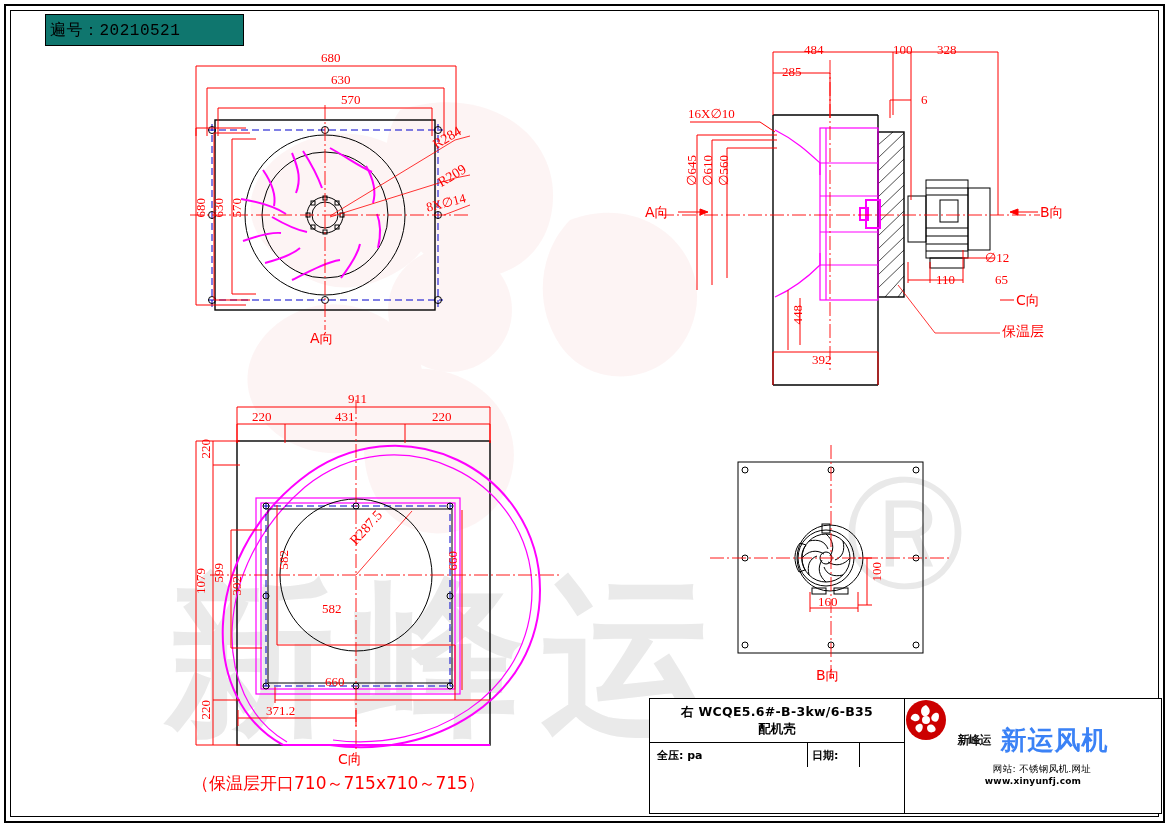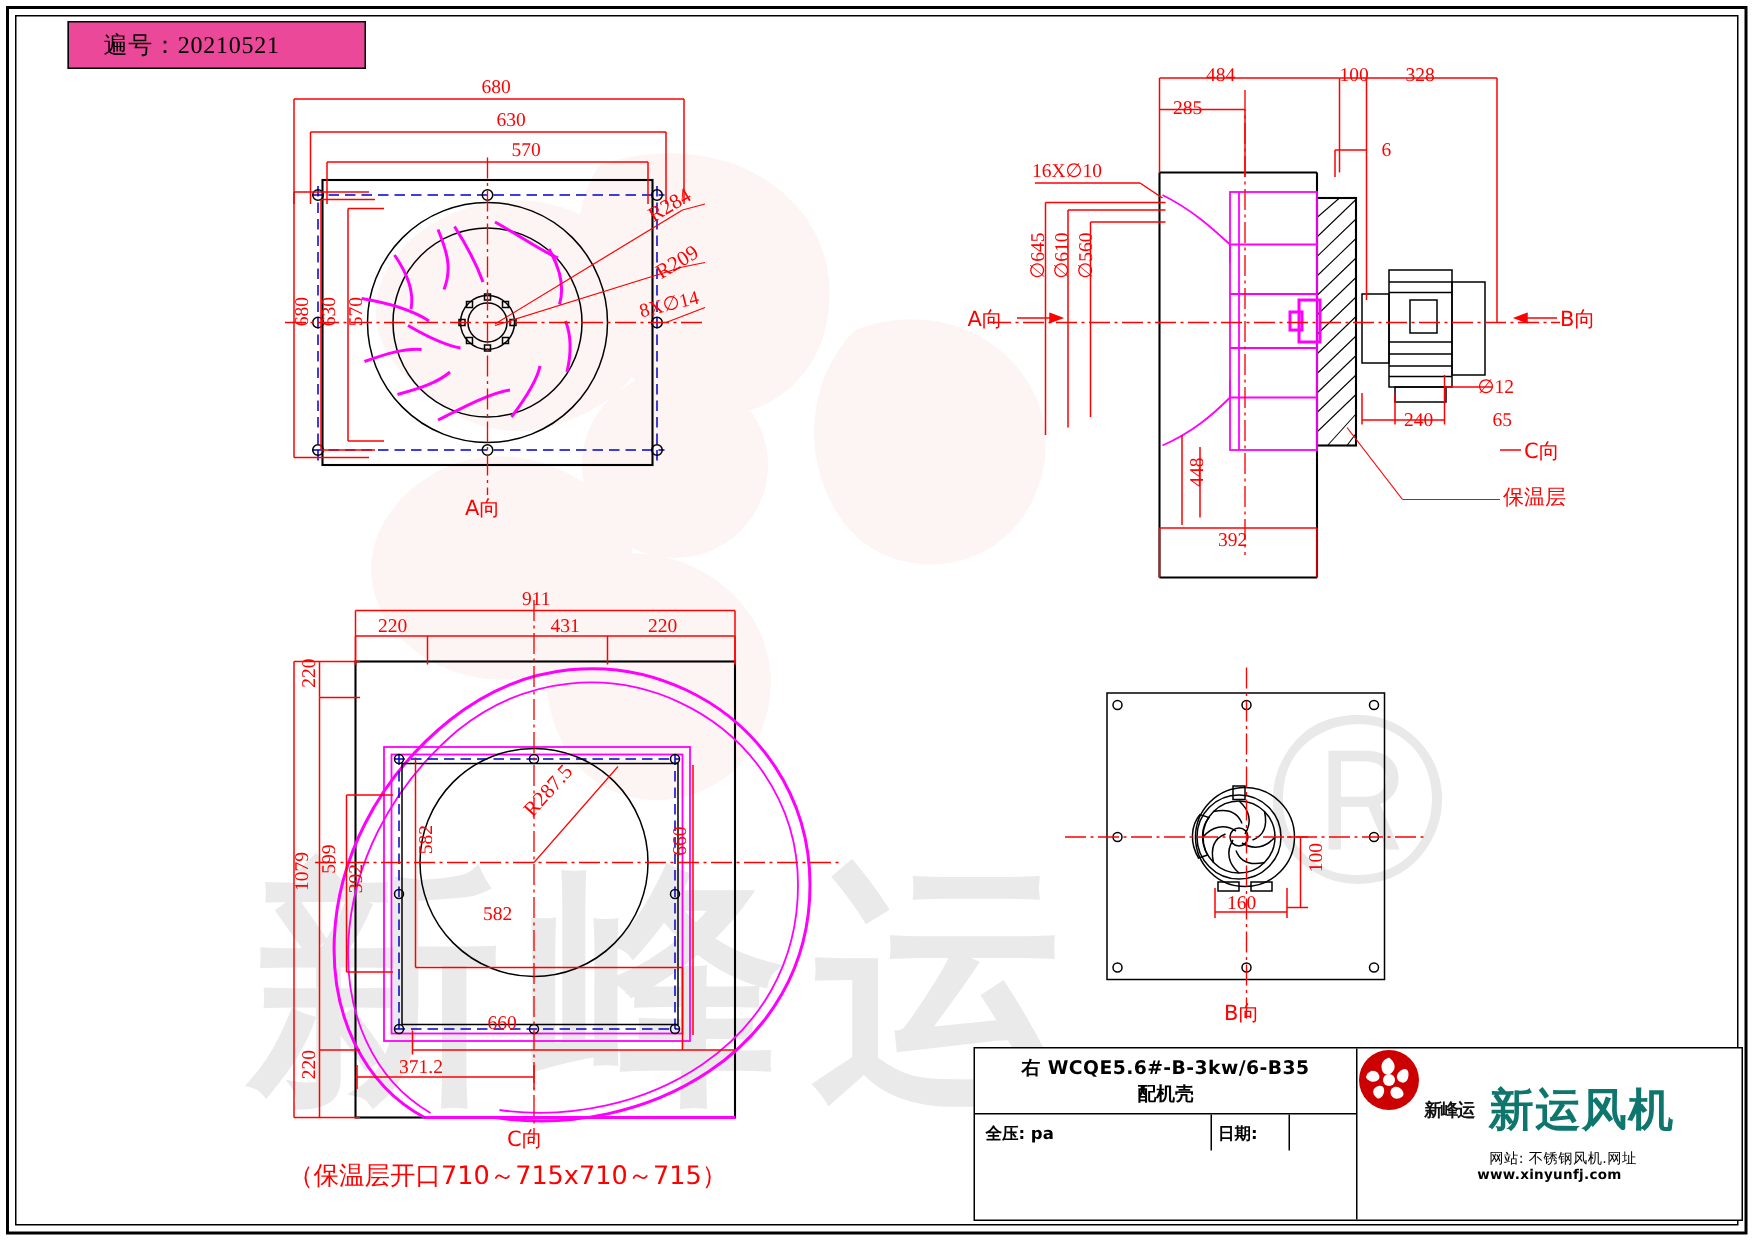--- a/index.html
+++ b/index.html
@@ -12,22 +12,22 @@
 
   
   .wm{position:absolute;pointer-events:none;user-select:none;}
   .wm-flower{left:150px;top:70px;width:700px;height:540px;opacity:.5;}
   .wm-reg{position:absolute;left:845px;top:455px;font-size:120px;color:#e9e9e9;font-family:"Liberation Serif",serif;}
   .wm-text{position:absolute;left:165px;top:545px;font-size:170px;color:#eaeaea;letter-spacing:18px;
            font-family:"DejaVu Sans",sans-serif;font-weight:700;white-space:nowrap;}
 
   
   .idbox{position:absolute;left:45px;top:14px;width:199px;height:32px;border:1px solid #000;box-sizing:border-box;
-         display:flex;align-items:center;padding-left:23px;font-size:16px;color:#000;letter-spacing:.5px;
-         font-family:Liberation Serif, serif;background:#ec4899;}
+         display:flex;align-items:center;padding-left:4px;font-size:16px;color:#000;letter-spacing:.5px;
+         font-family:Liberation Mono, monospace;background:#0f766e;}
 
   
   .dim{position:absolute;color:#ff0000;font-size:13px;font-family:"Liberation Serif",serif;white-space:nowrap;letter-spacing:0px;}
   .dimv{writing-mode:vertical-rl;transform:rotate(180deg);}
   .lblr{position:absolute;color:#ff0000;font-size:14px;white-space:nowrap;font-family:"DejaVu Sans",sans-serif;}
 
   svg{position:absolute;left:0;top:0;overflow:visible;}
   .s-red{stroke:#ff0000;fill:none;stroke-width:1;}
   .s-redthin{stroke:#ff0000;fill:none;stroke-width:.8;}
   .s-blk{stroke:#000000;fill:none;stroke-width:1.4;}
@@ -49,21 +49,21 @@
   .tb-c1{width:158px;border-right:1.6px solid #000;box-sizing:border-box;display:flex;align-items:center;
          padding-left:7px;font-size:11px;font-weight:700;font-family:"DejaVu Sans",sans-serif;}
   .tb-c2{width:52px;border-right:1.6px solid #000;box-sizing:border-box;display:flex;align-items:center;
          padding-left:4px;font-size:11px;font-weight:700;font-family:"DejaVu Sans",sans-serif;}
   .tb-c3{flex:1;}
   .tb-right{position:absolute;left:255px;top:0;right:0;height:100%;display:flex;flex-direction:column;align-items:center;
             justify-content:center;}
   .brandrow{display:flex;align-items:center;gap:10px;margin-top:-4px;}
   .brandmark{display:flex;flex-direction:column;align-items:center;}
   .brandmark .cn{font-size:12px;color:#111;font-weight:700;font-family:"DejaVu Sans",sans-serif;margin-top:1px;letter-spacing:-1px;}
-  .bigname{font-size:30px;font-weight:700;color:#0f766e;font-family:"DejaVu Sans",sans-serif;letter-spacing:1px;}
+  .bigname{font-size:26px;font-weight:700;color:#3b82f6;font-family:"DejaVu Sans",sans-serif;letter-spacing:1px;}
   .weburl{margin-top:5px;text-align:center;font-family:"DejaVu Sans",sans-serif;}
   .weburl .w1{font-size:9.5px;font-weight:400;color:#000;letter-spacing:.3px;padding-left:18px;}
   .weburl .w2{font-size:9px;font-weight:700;color:#000;letter-spacing:.2px;}
 
   .note-bottom{position:absolute;left:192px;top:772px;font-size:17px;color:#ff0000;font-family:"DejaVu Sans",sans-serif;white-space:nowrap;}
 </style>
 </head>
 <body>
 
 <div id="sheet">
@@ -303,21 +303,21 @@
 
   <div class="dim" style="left:688px;top:106px;">16X∅10</div>
   <div class="dim dimv" style="left:684px;top:155px;">∅645</div>
   <div class="dim dimv" style="left:700px;top:155px;">∅610</div>
   <div class="dim dimv" style="left:716px;top:155px;">∅560</div>
 
   <div class="dim dimv" style="left:790px;top:305px;">448</div>
   <div class="dim" style="left:812px;top:352px;">392</div>
 
   <div class="dim" style="left:961px;top:272px;margin-left:34px;">65</div>
-  <div class="dim" style="left:936px;top:272px;">240</div>
+  <div class="dim" style="left:936px;top:272px;">110</div>
   <div class="dim" style="left:985px;top:250px;">∅12</div>
 
   <div class="lblr" style="left:1002px;top:323px;font-size:14px;">保温层</div>
   <div class="lblr" style="left:645px;top:204px;">A向</div>
   <div class="lblr" style="left:1040px;top:204px;">B向</div>
   <div class="lblr" style="left:1016px;top:292px;">C向</div>
 
   <svg width="1169" height="827">
 
     <rect x="237" y="441" width="253" height="304" class="s-blk"></rect>
@@ -394,21 +394,21 @@
     </g>
 
     <line x1="356" y1="575" x2="412" y2="511" class="s-redthin"></line>
 
     <line x1="356" y1="400" x2="356" y2="760" class="s-center"></line>
     <line x1="210" y1="575" x2="560" y2="575" class="s-center"></line>
   </svg>
 
   <div class="dim" style="left:348px;top:391px;">911</div>
   <div class="dim" style="left:252px;top:409px;">220</div>
-  <div class="dim" style="left:335px;top:409px;margin-left:32px;">431</div>
+  <div class="dim" style="left:335px;top:409px;">431</div>
   <div class="dim" style="left:432px;top:409px;">220</div>
 
   <div class="dim dimv" style="left:193px;top:568px;">1079</div>
   <div class="dim dimv" style="left:211px;top:563px;">599</div>
   <div class="dim dimv" style="left:229px;top:576px;">392</div>
   <div class="dim dimv" style="left:198px;top:439px;">220</div>
   <div class="dim dimv" style="left:198px;top:700px;">220</div>
 
   <div class="dim dimv" style="left:276px;top:550px;">582</div>
   <div class="dim" style="left:322px;top:601px;">582</div>

